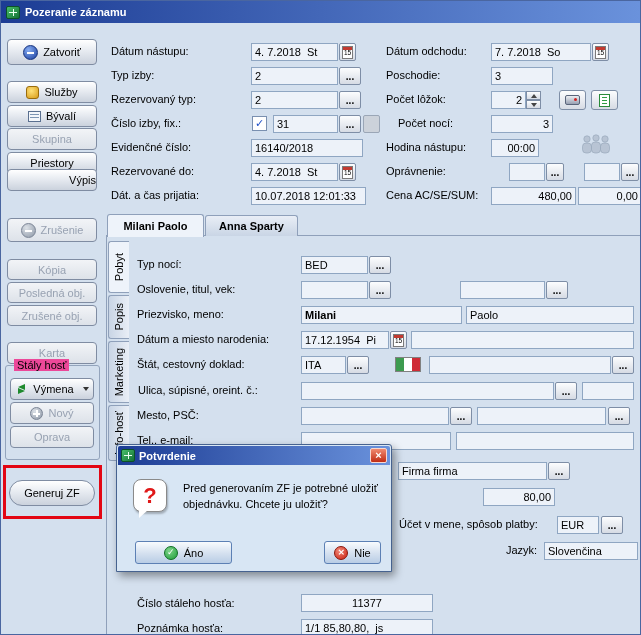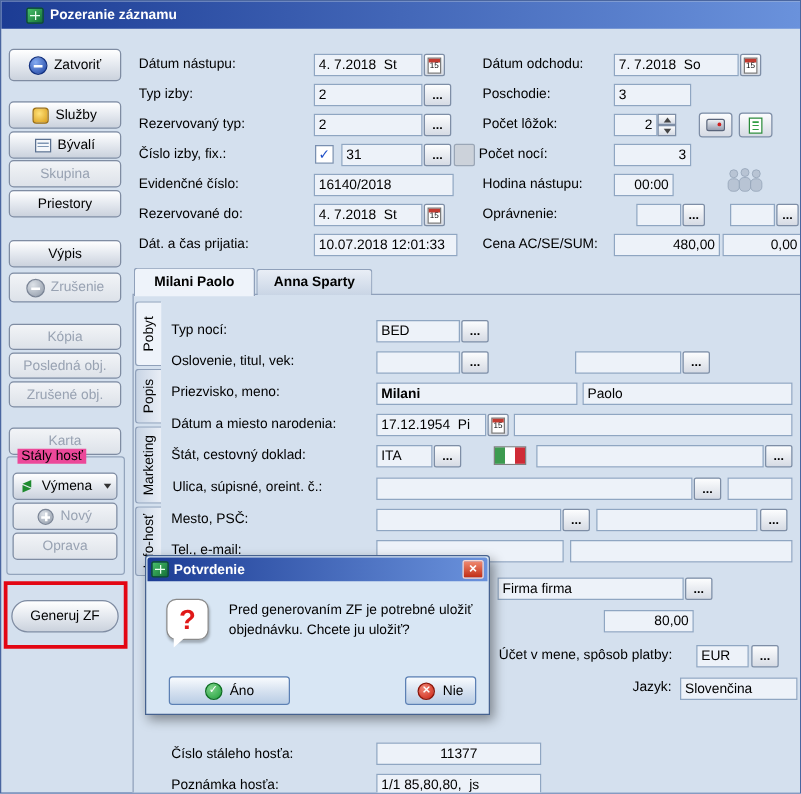--- a/index.html
+++ b/index.html
@@ -1,21 +1,21 @@
 <!DOCTYPE html>
 <html><head>
 <meta charset="utf-8">
 <style>
   *{margin:0;padding:0;box-sizing:border-box;}
   html,body{width:641px;height:635px;overflow:hidden;}
   body{font-family:"Liberation Sans",sans-serif;font-size:11px;color:#000;background:#d4e0ee;position:relative;}
   #app{position:absolute;left:0;top:0;width:641px;height:635px;background:#d4e0ee;border:1px solid #4a66a0;overflow:hidden;}
 
   
-  .titlebar{position:absolute;left:0;top:0;right:0;height:22px;background:linear-gradient(to right,#1c3c94,#6a92dc);display:flex;align-items:center;gap:5px;padding-left:20px;}
+  .titlebar{position:absolute;left:0;top:0;right:0;height:22px;background:linear-gradient(to right,#1c3c94,#6a92dc);display:flex;align-items:center;gap:5px;padding-left:5px;}
   .ttext{color:#fff;font-weight:bold;font-size:11px;}
   .appicon{width:14px;height:13px;background:linear-gradient(135deg,#49c06a,#147036);border:1px solid #0b5226;border-radius:2px;position:relative;flex:0 0 auto;}
   .appicon:after{content:"";position:absolute;left:2px;top:2px;right:2px;bottom:2px;
     background:linear-gradient(#eafff0,#eafff0) center/100% 1px no-repeat,linear-gradient(#eafff0,#eafff0) center/1px 100% no-repeat;}
 
   
   .sbtn{position:absolute;left:6px;width:90px;height:22px;background:linear-gradient(180deg,#ffffff,#e7ebf1 45%,#cbd2dd);border:1px solid #7f8ca2;border-radius:4px;display:flex;align-items:center;justify-content:center;gap:5px;font-size:11px;cursor:default;}
   .sbtn.disabled{color:#98a2b2;background:linear-gradient(180deg,#f2f4f7,#dde2e9);}
   .circ{width:15px;height:15px;border-radius:50%;position:relative;flex:0 0 auto;}
   .circ.blue{background:radial-gradient(circle at 35% 30%,#86acf2,#1a3f9e);border:1px solid #12307e;}
@@ -107,21 +107,21 @@
   <div class="sbtn" style="top:104px;">
     <span class="lst"></span>
     <span>Bývalí</span>
   </div>
   <div class="sbtn disabled" style="top:127px;">
     <span>Skupina</span>
   </div>
   <div class="sbtn" style="top:151px;">
     <span>Priestory</span>
   </div>
-  <div class="sbtn" style="top:191px;">
+  <div class="sbtn" style="top:168px;justify-content:flex-end;">
     <span>Výpis</span>
   </div>
   <div class="sbtn disabled" style="top:217px;height:24px;">
     <span class="circ grayc"></span>
     <span>Zrušenie</span>
   </div>
   <div class="sbtn disabled" style="top:258px;height:21px;">
     <span>Kópia</span>
   </div>
   <div class="sbtn disabled" style="top:281px;height:21px;">
@@ -215,21 +215,21 @@
     <div class="up"></div>
     <div class="dn"></div>
   </div>
   <div class="iconbtn" style="left:558px;top:89px;">
     <span class="dev"></span>
   </div>
   <div class="iconbtn" style="left:590px;top:89px;">
     <span class="doc"></span>
   </div>
 
-  <span class="lbl" style="left:382px;top:116px;">Počet nocí:</span>
+  <span class="lbl" style="left:397px;top:116px;">Počet nocí:</span>
   <div class="fld r" style="left:490px;top:114px;width:62px;">3</div>
 
   <span class="lbl" style="left:385px;top:140px;">Hodina nástupu:</span>
   <div class="fld r" style="left:490px;top:138px;width:48px;">00:00</div>
   <div class="people" style="left:578px;top:132px;">
     <svg width="34" height="22" viewBox="0 0 34 22">
       <g fill="#b8c4d4" stroke="#92a2b6" stroke-width="0.6">
         <circle cx="8" cy="6" r="3.2"></circle>
           <rect x="3.5" y="10" width="9" height="10" rx="3.5"></rect>
         <circle cx="17" cy="5" r="3.2"></circle>

